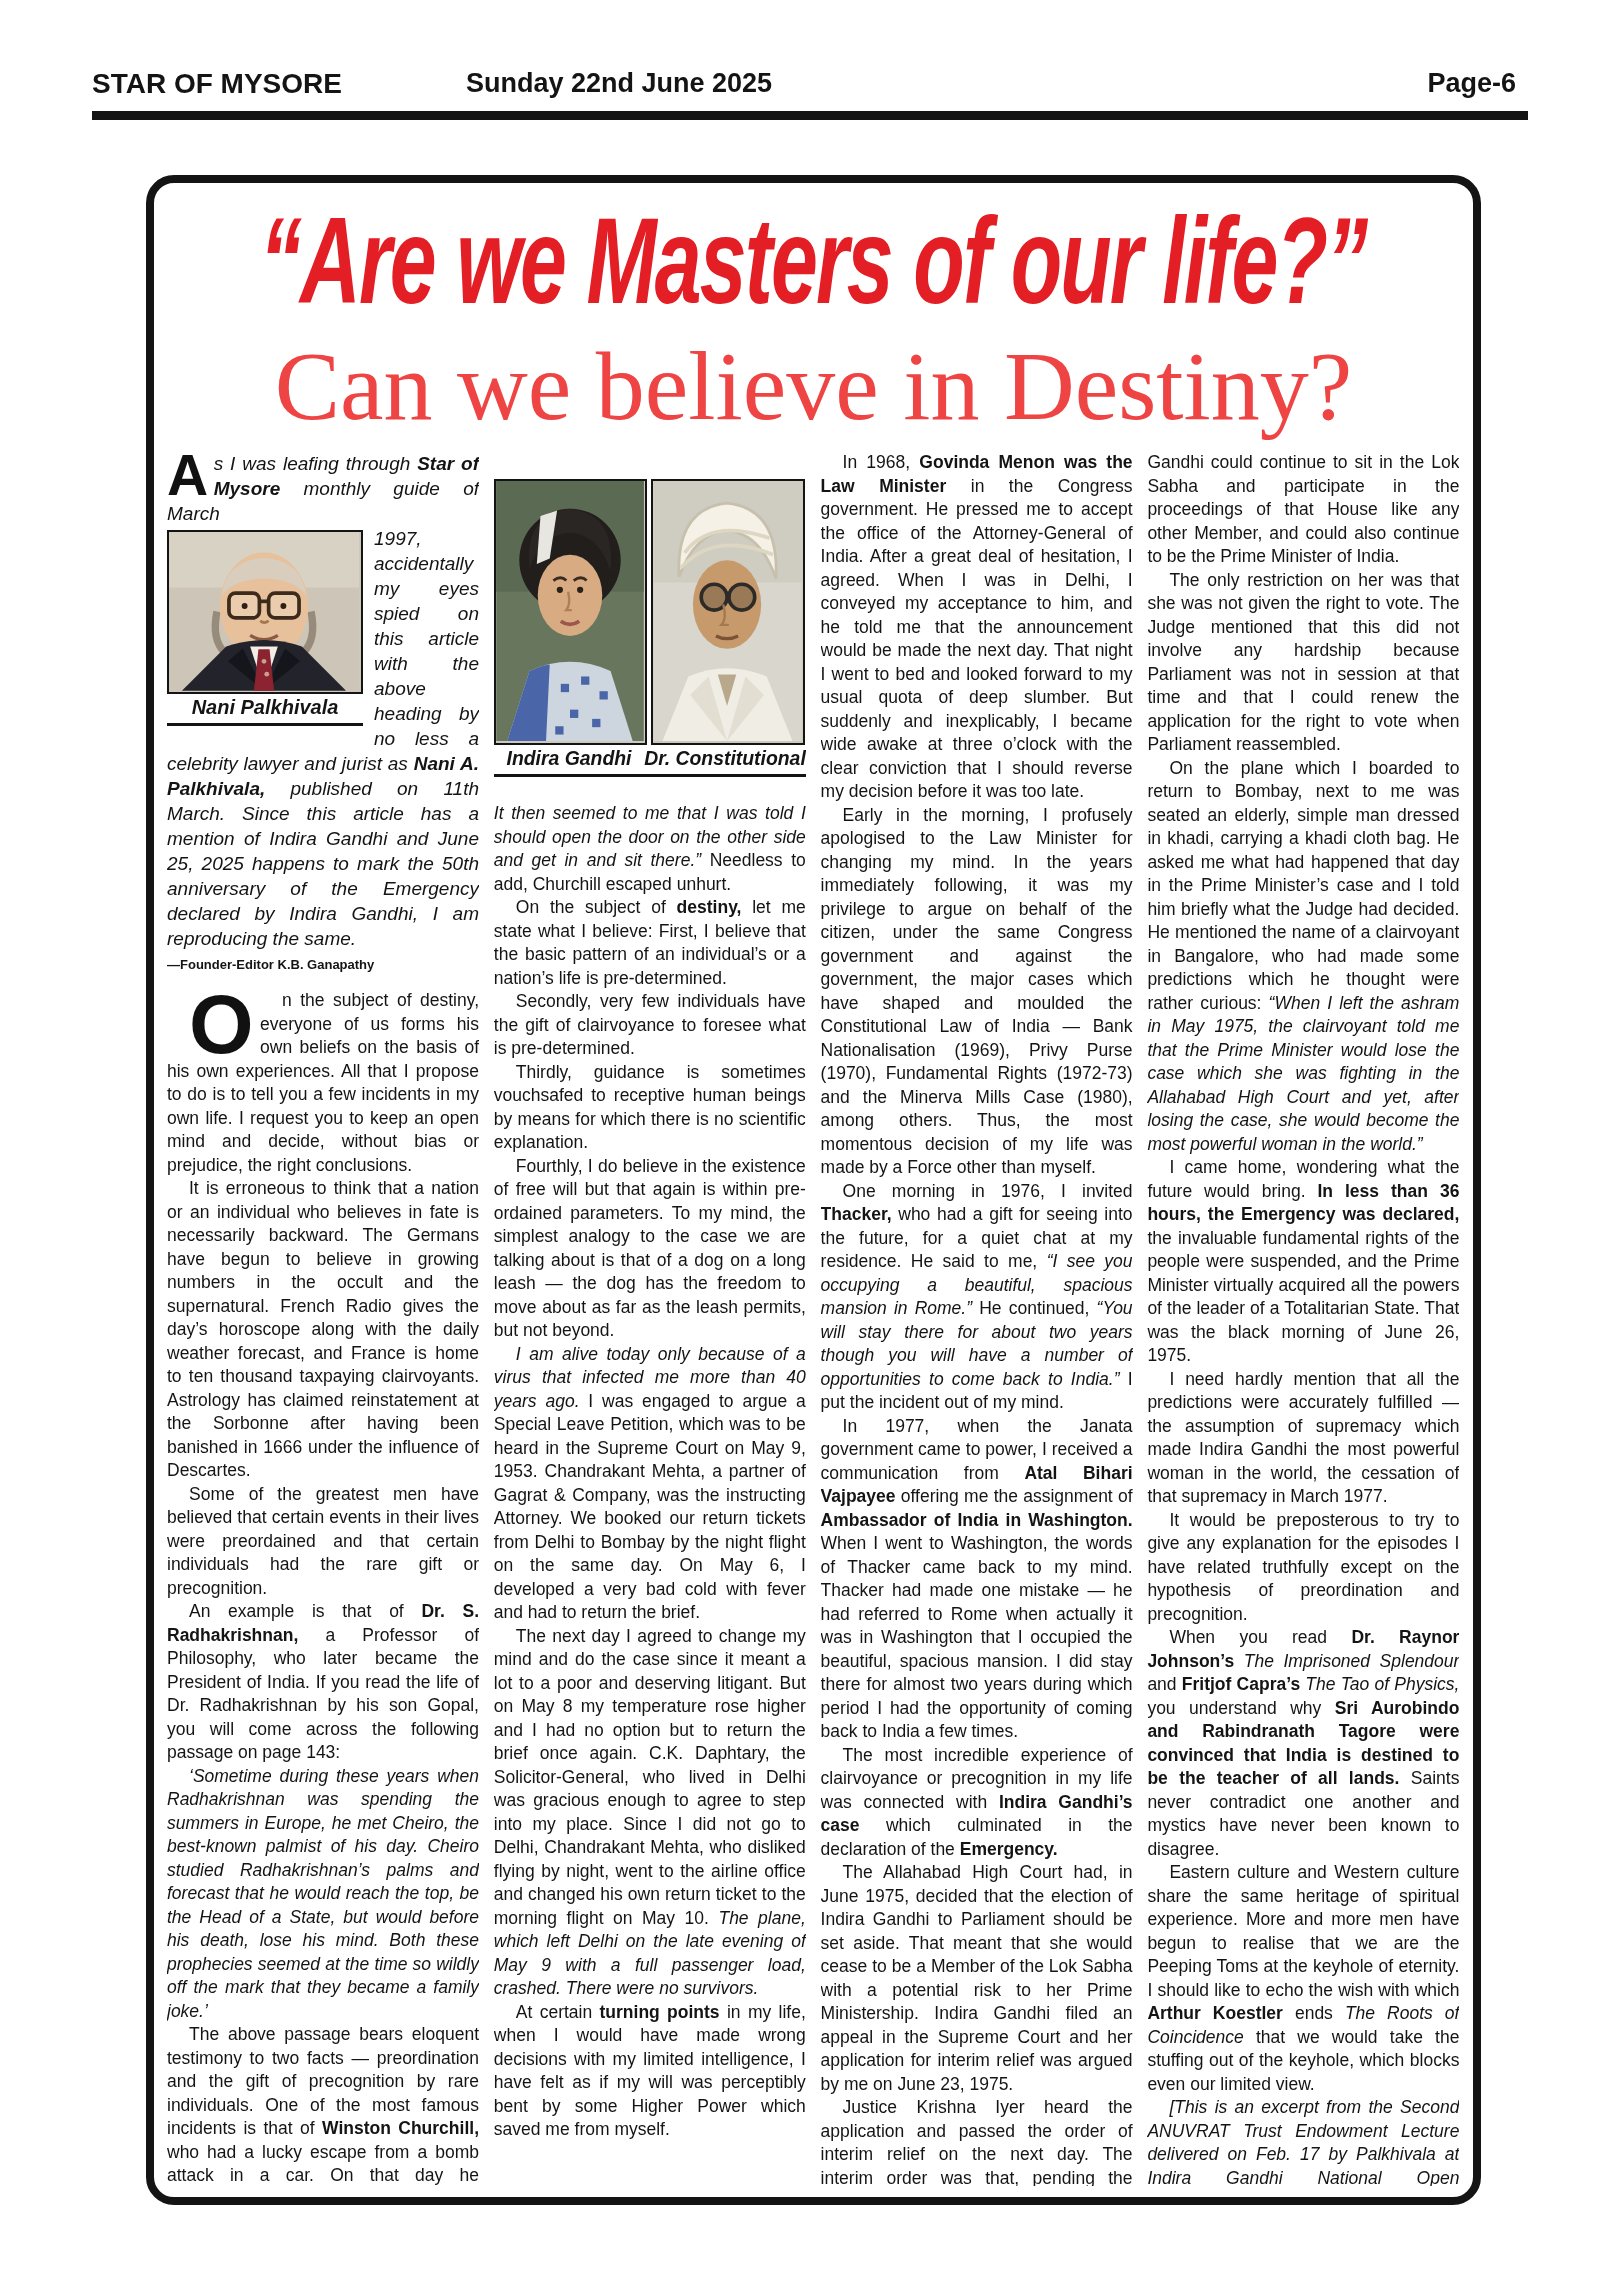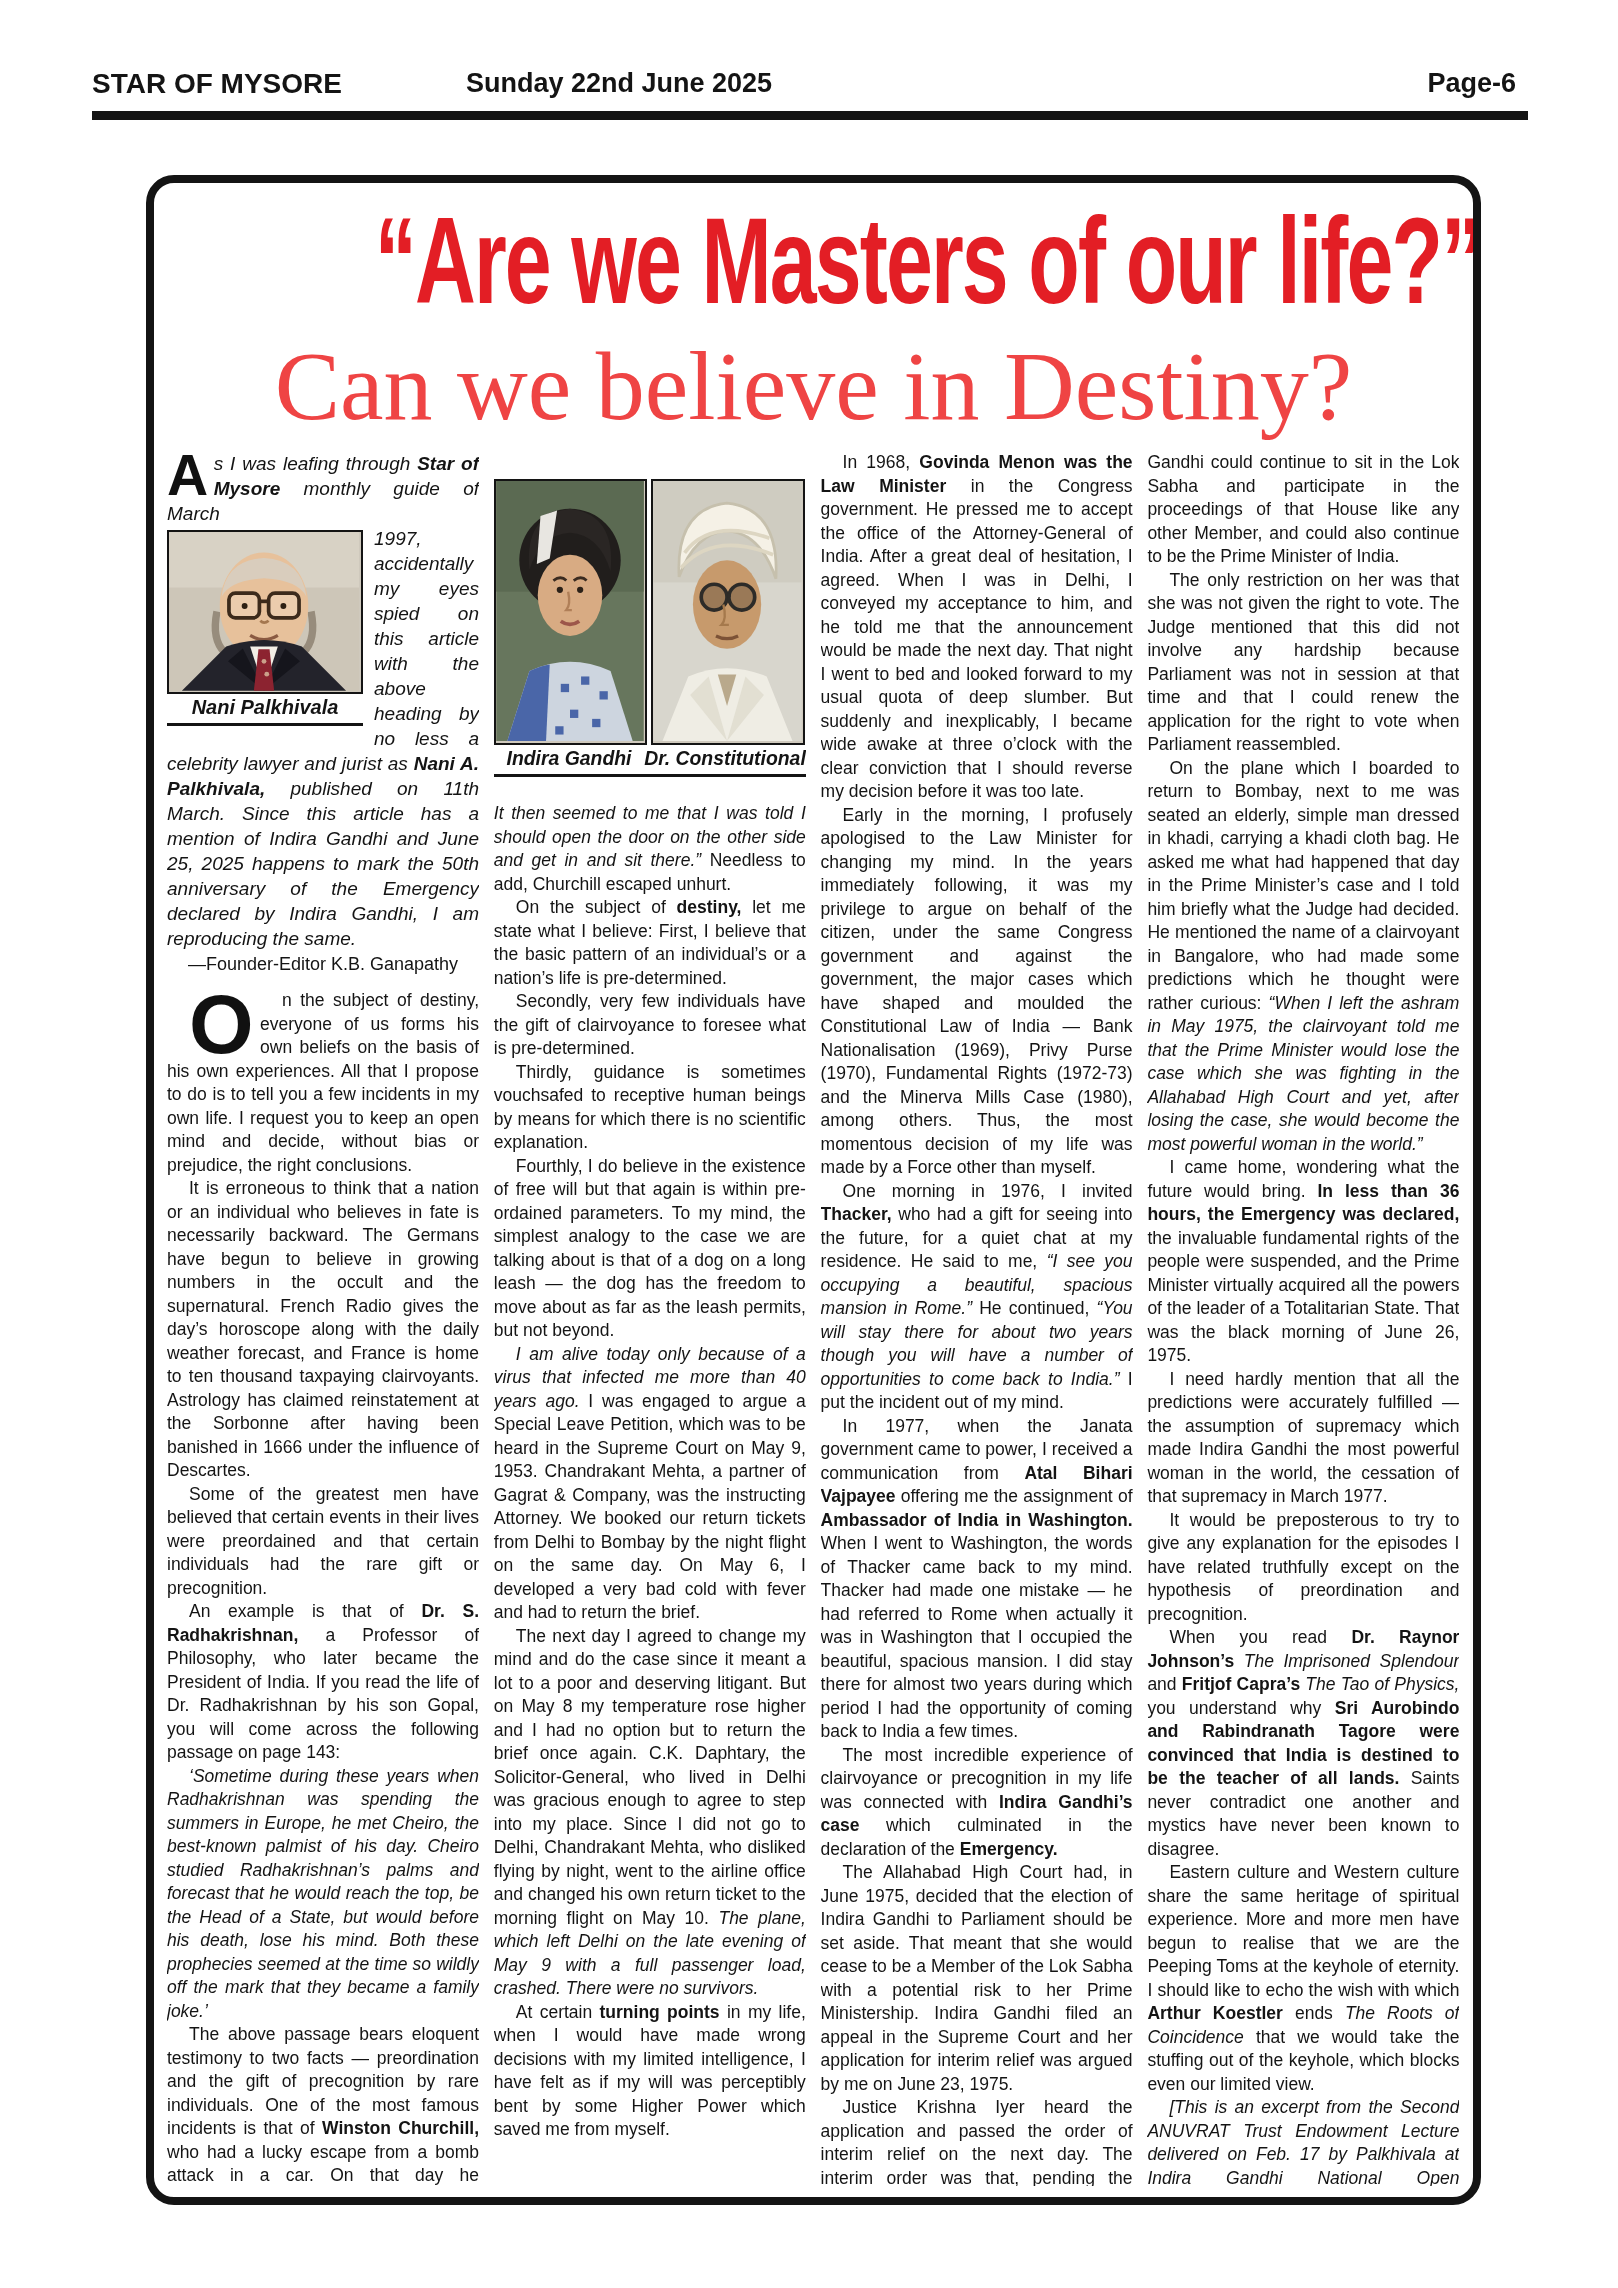--- a/index.html
+++ b/index.html
@@ -11,36 +11,36 @@
   .masthead{position:absolute;left:0;top:0;font-size:28px;font-weight:bold;letter-spacing:0;}
   .issue-date{position:absolute;left:374px;top:0;font-size:27px;font-weight:bold;}
   .page-label{position:absolute;right:12px;top:0;font-size:27px;font-weight:bold;}
   .header-rule{position:absolute;top:111px;left:92px;width:1436px;height:9.2px;background:#141414;}
 
   
   .article-box{position:absolute;top:175px;left:146px;width:1335px;height:2030px;
                border:8.3px solid #141414;border-radius:28px;box-sizing:border-box;
                padding:11px 13px 14.8px 13px;overflow:hidden;background:#fff;}
 
-  .headline-quote{height:135px;display:flex;align-items:center;justify-content:flex-end;overflow:visible;}
+  .headline-quote{height:135px;display:flex;align-items:center;justify-content:center;overflow:visible;font-style:italic;}
   .headline-quote span{display:inline-block;font-weight:bold;font-size:81px;letter-spacing:-1.8px;
                        white-space:nowrap;transform:scale(1.04,1.52);transform-origin:center;}
   .headline-main{text-align:center;font-family:"Liberation Serif",serif;font-weight:normal;
                  font-size:98px;line-height:100px;margin:7.4px 0 9.2px 0;color:#ef4444;}
 
   
   .columns{display:flex;gap:14.8px;margin-top:14.8px;height:1735px;}
   .col{width:312px;flex:0 0 312px;font-size:17.5px;line-height:23.5px;text-align:justify;overflow:hidden;}
 
   .para{margin:0;text-indent:22px;}
   .para.noindent{text-indent:0;}
   .para.italic{font-style:italic;}
   .para.intro{font-style:italic;font-size:19px;line-height:25px;text-indent:0;}
   .para.force-justify{text-align-last:justify;}
-  .para.byline{font-weight:normal;text-indent:0;text-align:center;font-size:18px;margin:1.8px 0 13px 0;}
+  .para.byline{font-weight:bold;text-indent:0;text-align:left;font-size:13px;margin:1.8px 0 13px 0;}
 
   .drop{float:left;font-weight:bold;font-style:normal;color:#111;}
   .drop2{font-size:57px;line-height:44px;padding:1.8px 5.5px 0 0;}
   .drop3{font-size:83px;line-height:63px;padding:3.7px 6.5px 0 0;}
 
   
   .photo-frame{border:2.8px solid #141414;box-sizing:border-box;background:#cfc9bd;overflow:hidden;}
   .palkhivala-block{float:left;width:196px;margin:3.7px 11px 5.5px 0;}
   .palkhivala-block .photo-frame{width:196px;height:164px;}
   .photo-caption{font-weight:bold;font-style:italic;font-size:20px;text-align:center;

